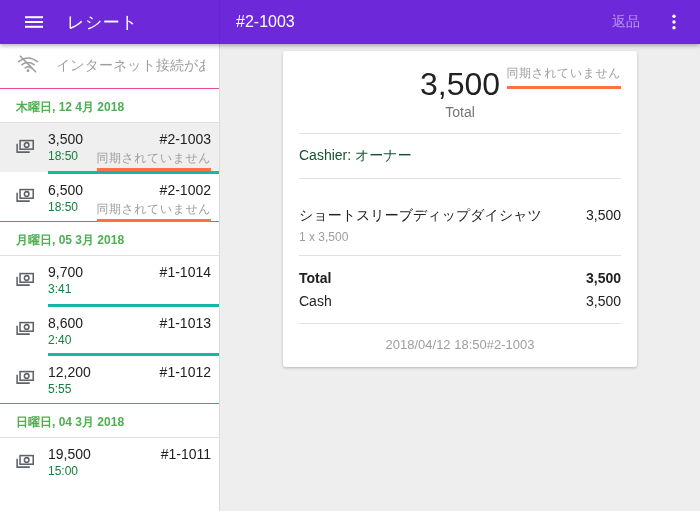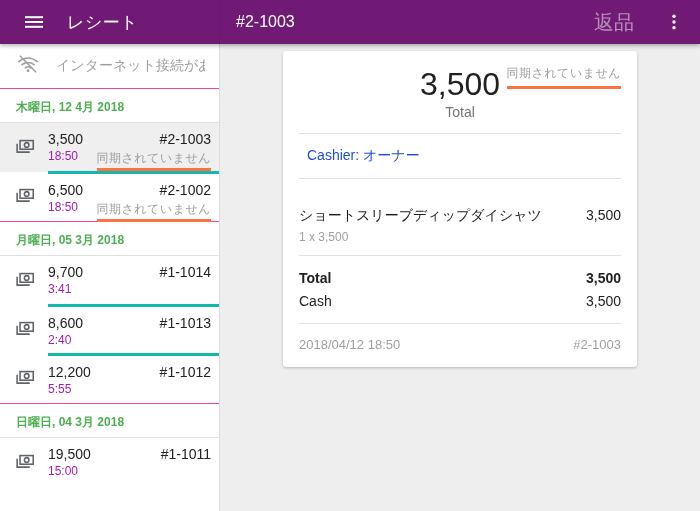--- a/index.html
+++ b/index.html
@@ -1,29 +1,29 @@
 <!DOCTYPE html>
 <html><head>
 <meta charset="utf-8">
 <style>
   * { margin:0; padding:0; box-sizing:border-box; }
   html,body { width:700px; height:511px; overflow:hidden;
     font-family:"Liberation Sans","DejaVu Sans",sans-serif; background:#eeeeee; }
   .app { width:700px; height:511px; display:flex; flex-direction:column; }
 
   
-  .hdr { height:44px; min-height:44px; display:flex; background:#701a75;
+  .hdr { height:44px; min-height:44px; display:flex; background:#6d28d9;
     box-shadow:0 2px 4px rgba(0,0,0,.28); position:relative; z-index:20; }
   .hdr-left { width:220px; min-width:220px; display:flex; align-items:center;
     padding-left:20px; border-right:1px solid rgba(0,0,0,.06); }
   .hdr-left .ttl { color:#fff; font-size:17px; margin-left:19px; letter-spacing:.5px; }
   .hdr-right { flex:1; display:flex; align-items:center; padding:0 12px 0 16px; }
   .hdr-right .ttl { color:#fff; font-size:16px; font-weight:500; }
-  .refund { margin-left:auto; color:rgba(255,255,255,.5); font-size:20px;
-    margin-right:26px; cursor:default; }
+  .refund { margin-left:auto; color:rgba(255,255,255,.5); font-size:14px;
+    margin-right:20px; cursor:default; }
   .icon-btn { display:flex; align-items:center; justify-content:center;
     width:28px; height:28px; }
 
   
   .content { flex:1; display:flex; overflow:hidden; }
   .sidebar { width:220px; min-width:220px; background:#fff;
     border-right:1px solid #dcdcdc; overflow:hidden; }
 
   .warn-row { height:44px; display:flex; align-items:center; padding:0 14px 0 16px; }
   .warn-row .w-txt { color:#9e9e9e; font-size:14px; margin-left:16px; white-space:nowrap;
@@ -31,46 +31,46 @@
 
   .date-hdr { border-top:1px solid #ec4899; border-bottom:1px solid #e0e0e0;
     padding:10px 16px 6px 16px; color:#4CAF50; font-size:12px; font-weight:bold; }
 
   .item { display:flex; height:49px; padding-left:14px; background:#fff; cursor:pointer; }
   .item.selected { background:#efefef; }
   .item .r-icon { width:34px; padding-top:13px; }
   .item-body { flex:1; display:flex; justify-content:space-between; padding:7px 8px 0 0; }
   .item + .item > .item-body { border-top:3px solid #14b8a6; margin-top:-1px; }
   .amount { font-size:14px; color:#212121; line-height:18px; }
-  .time { font-size:12px; color:#a21caf; line-height:17px; }
+  .time { font-size:12px; color:#15803d; line-height:17px; }
   .col-right { text-align:right; }
   .number { font-size:14px; color:#212121; line-height:18px; }
   .sync { display:inline-block; font-size:12px; color:#9e9e9e; line-height:15px;
     letter-spacing:.5px; border-bottom:3px solid #FF7043; padding-bottom:2px; }
 
   
   .main { flex:1; background:#eeeeee; overflow:hidden; }
   .card { width:354px; margin:7px auto 0; background:#fff; border-radius:3px;
     box-shadow:0 1px 3px rgba(0,0,0,.24); }
   .card-top { position:relative; text-align:center; padding:16px 16px 13px; }
   .big-total { font-size:32px; color:#212121; line-height:34px; }
   .big-total-lbl { font-size:14px; color:#757575; margin-top:3px; }
   .sync-badge { position:absolute; top:12px; right:16px; }
   .sync-badge span { display:inline-block; font-size:12px; color:#9e9e9e;
     letter-spacing:.5px; border-bottom:3px solid #FF7043; padding-bottom:4px; }
   .card-divider { margin:0 16px; border-top:1px solid #e0e0e0; }
-  .cashier { padding:13px 24px; font-size:14px; color:#1d4ed8; }
+  .cashier { padding:13px 16px; font-size:14px; color:#14532d; }
   .line-item { padding:12px 16px 11px; }
   .li-row { display:flex; justify-content:space-between; font-size:14px; color:#212121;margin-top:16px; }
   .li-qty { font-size:12px; color:#9e9e9e; margin-top:5px; }
   .totals { padding:11px 16px 10px; }
   .t-row { display:flex; justify-content:space-between; font-size:14px; color:#212121;
     padding:3px 0 4px; }
   .t-row.bold { font-weight:bold; }
-  .card-footer { display:flex; justify-content:space-between; padding:13px 16px 15px;
+  .card-footer { display:flex; justify-content:center; padding:13px 16px 15px;
     font-size:13px; color:#9e9e9e; }
 </style>
 </head>
 <body>
 
 <div class="app">
 
   <div class="hdr">
     <div class="hdr-left">
       <span class="icon-btn">

